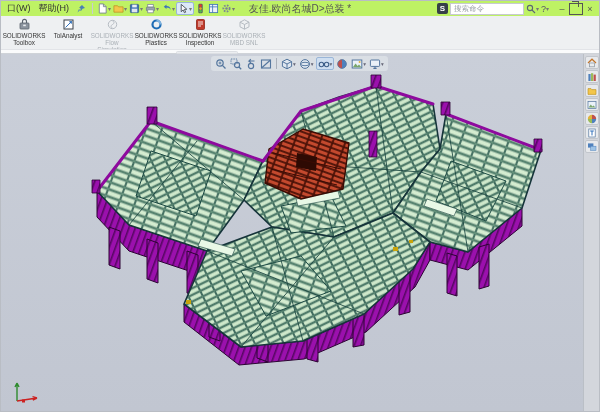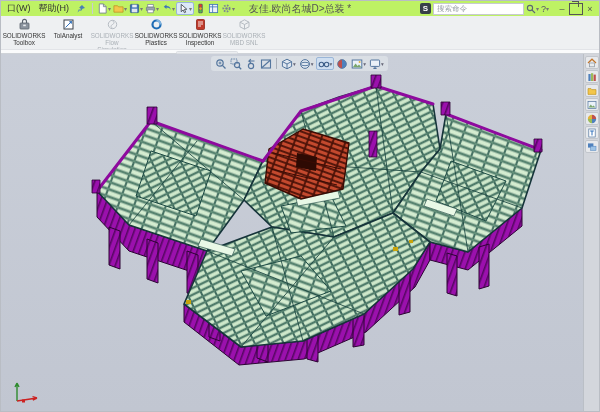--- a/index.html
+++ b/index.html
@@ -16,21 +16,21 @@
   .tb-sep { width:1px; height:11px; background:#c9ccd1; margin:0 3px; }
   .qbtn { display:flex; align-items:center; padding:0 1px; height:13px; border-radius:2px; }
   .qbtn svg { width:11px; height:11px; }
   .qbtn .caret { font-size:6px; color:#777; margin-left:0px; }
   .qbtn.pressed { border:1px solid #9ab6d8; background:#dce9f7; }
   .win-title { position:absolute; left:0; right:0; text-align:center; font-size:10px;
     color:#555; pointer-events:none; }
   .tb-right { margin-left:auto; display:flex; align-items:center; gap:2px; z-index:2; }
   .sw-logo { width:11px; height:11px; background:#374048; color:#fff; font-size:8px;
     font-weight:bold; display:flex; align-items:center; justify-content:center; border-radius:2px; }
-  .searchbox { width:91px; height:12px; background:#fff; border:1px solid #c7cad0;
+  .searchbox { width:74px; height:12px; background:#fff; border:1px solid #c7cad0;
     display:flex; align-items:center; padding:0 3px; }
   .searchbox span { color:#9aa0a8; font-size:7.5px; white-space:nowrap; overflow:hidden; }
   .mini { font-size:9px; color:#556; display:flex; align-items:center; }
   .mini .caret { font-size:6px; color:#777; }
   .winctl { display:flex; align-items:center; margin-left:4px; }
   .winctl span { width:14px; height:12px; display:flex; align-items:center;
     justify-content:center; font-size:9px; color:#555; }
   .restore-glyph { width:7px; height:6px; border:1px solid #555; position:relative; }
   .restore-glyph::before { content:""; position:absolute; left:2px; top:-3px; width:6px;
     height:5px; border:1px solid #555; border-bottom:none; border-left:none; }

